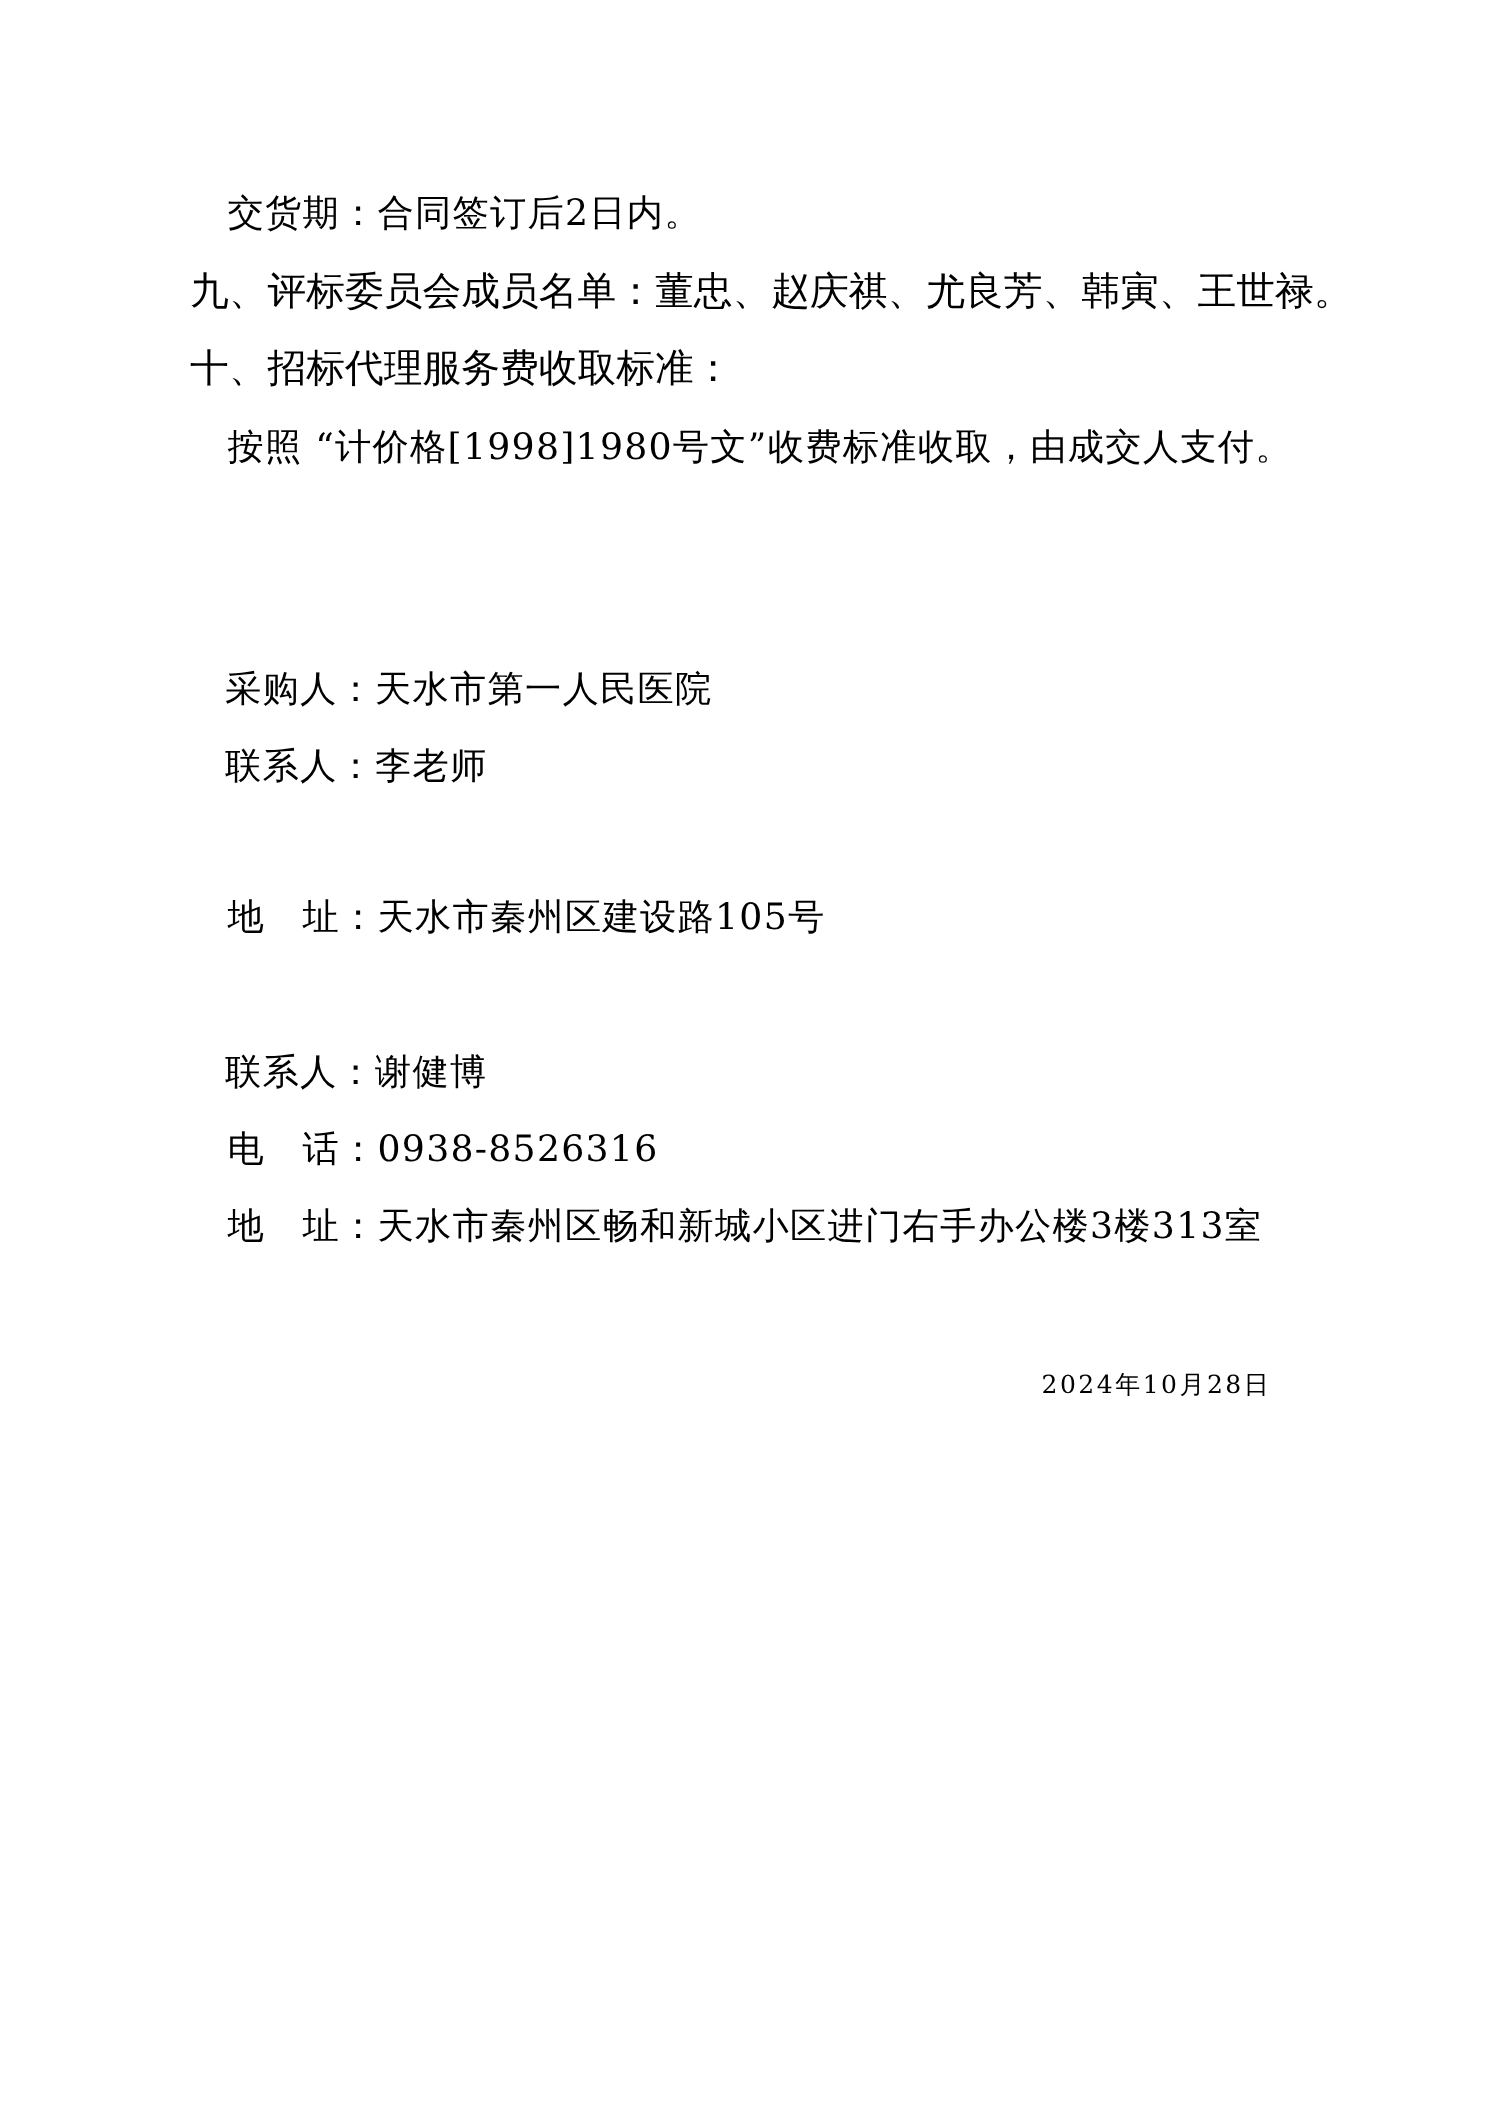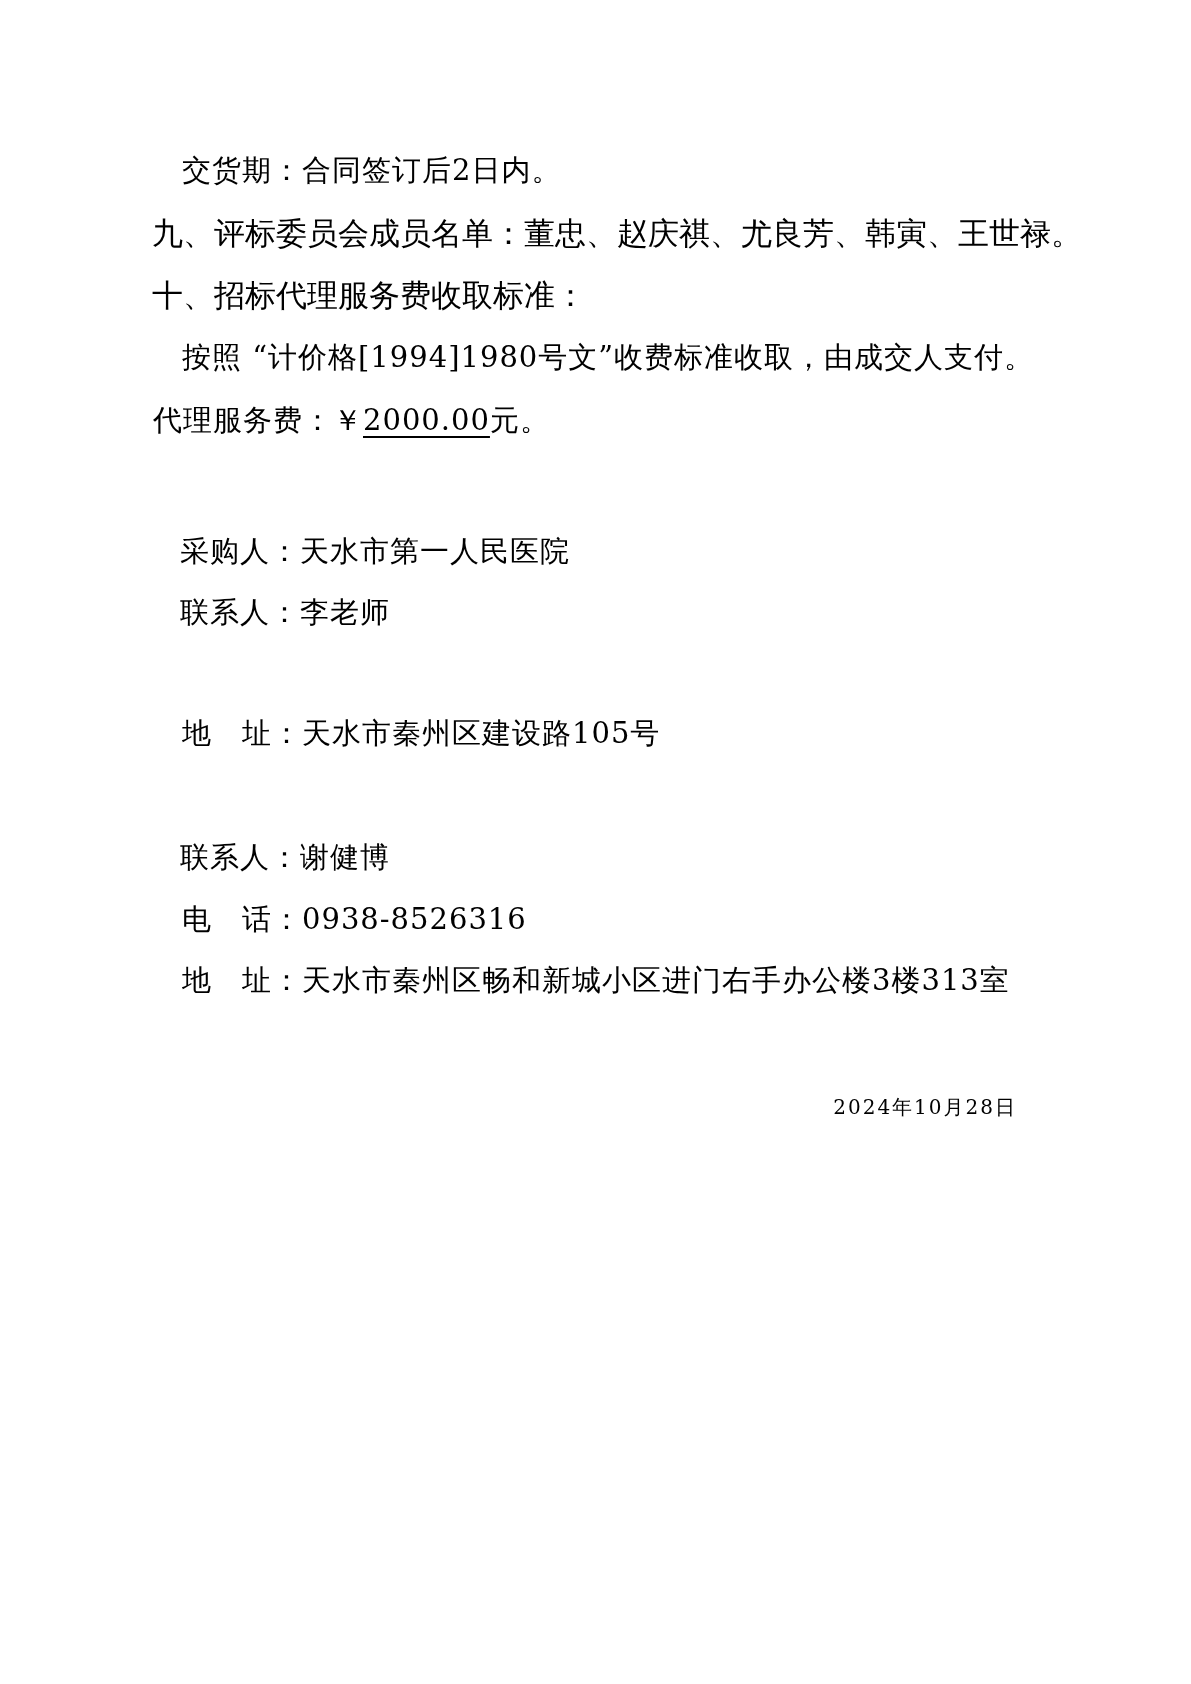--- a/index.html
+++ b/index.html
@@ -41,25 +41,22 @@
 <body>
 
 <div class="page">
 
   <div class="line" style="top:153px; left:182px;">交货期：合同签订后2日内。</div>
 
   <div class="line heading" style="top:216px; left:152px;">九、评标委员会成员名单：董忠、赵庆祺、尤良芳、韩寅、王世禄。</div>
 
   <div class="line heading" style="top:278px; left:152px;">十、招标代理服务费收取标准：</div>
 
-  <div class="line" style="top:340px; left:182px;">按照 “计价格[1994]1980号文”收费标准收取，由成交人支付。</div>
+  <div class="line" style="top:340px; left:182px;">按照 “计价格[1998]1980号文”收费标准收取，由成交人支付。</div>
 
-  <div class="line" style="top:403px; left:153px;">
-    <span>代理服务费：￥</span><span class="amount-underline">2000.00</span><span>元。</span>
-  </div>
 
 
   <div class="line" style="top:534px; left:180px;">采购人：天水市第一人民医院</div>
 
   <div class="line" style="top:595px; left:180px;">联系人：李老师</div>
 
 
   <div class="line" style="top:716px; left:182px;">地　址：天水市秦州区建设路105号</div>
 
 

